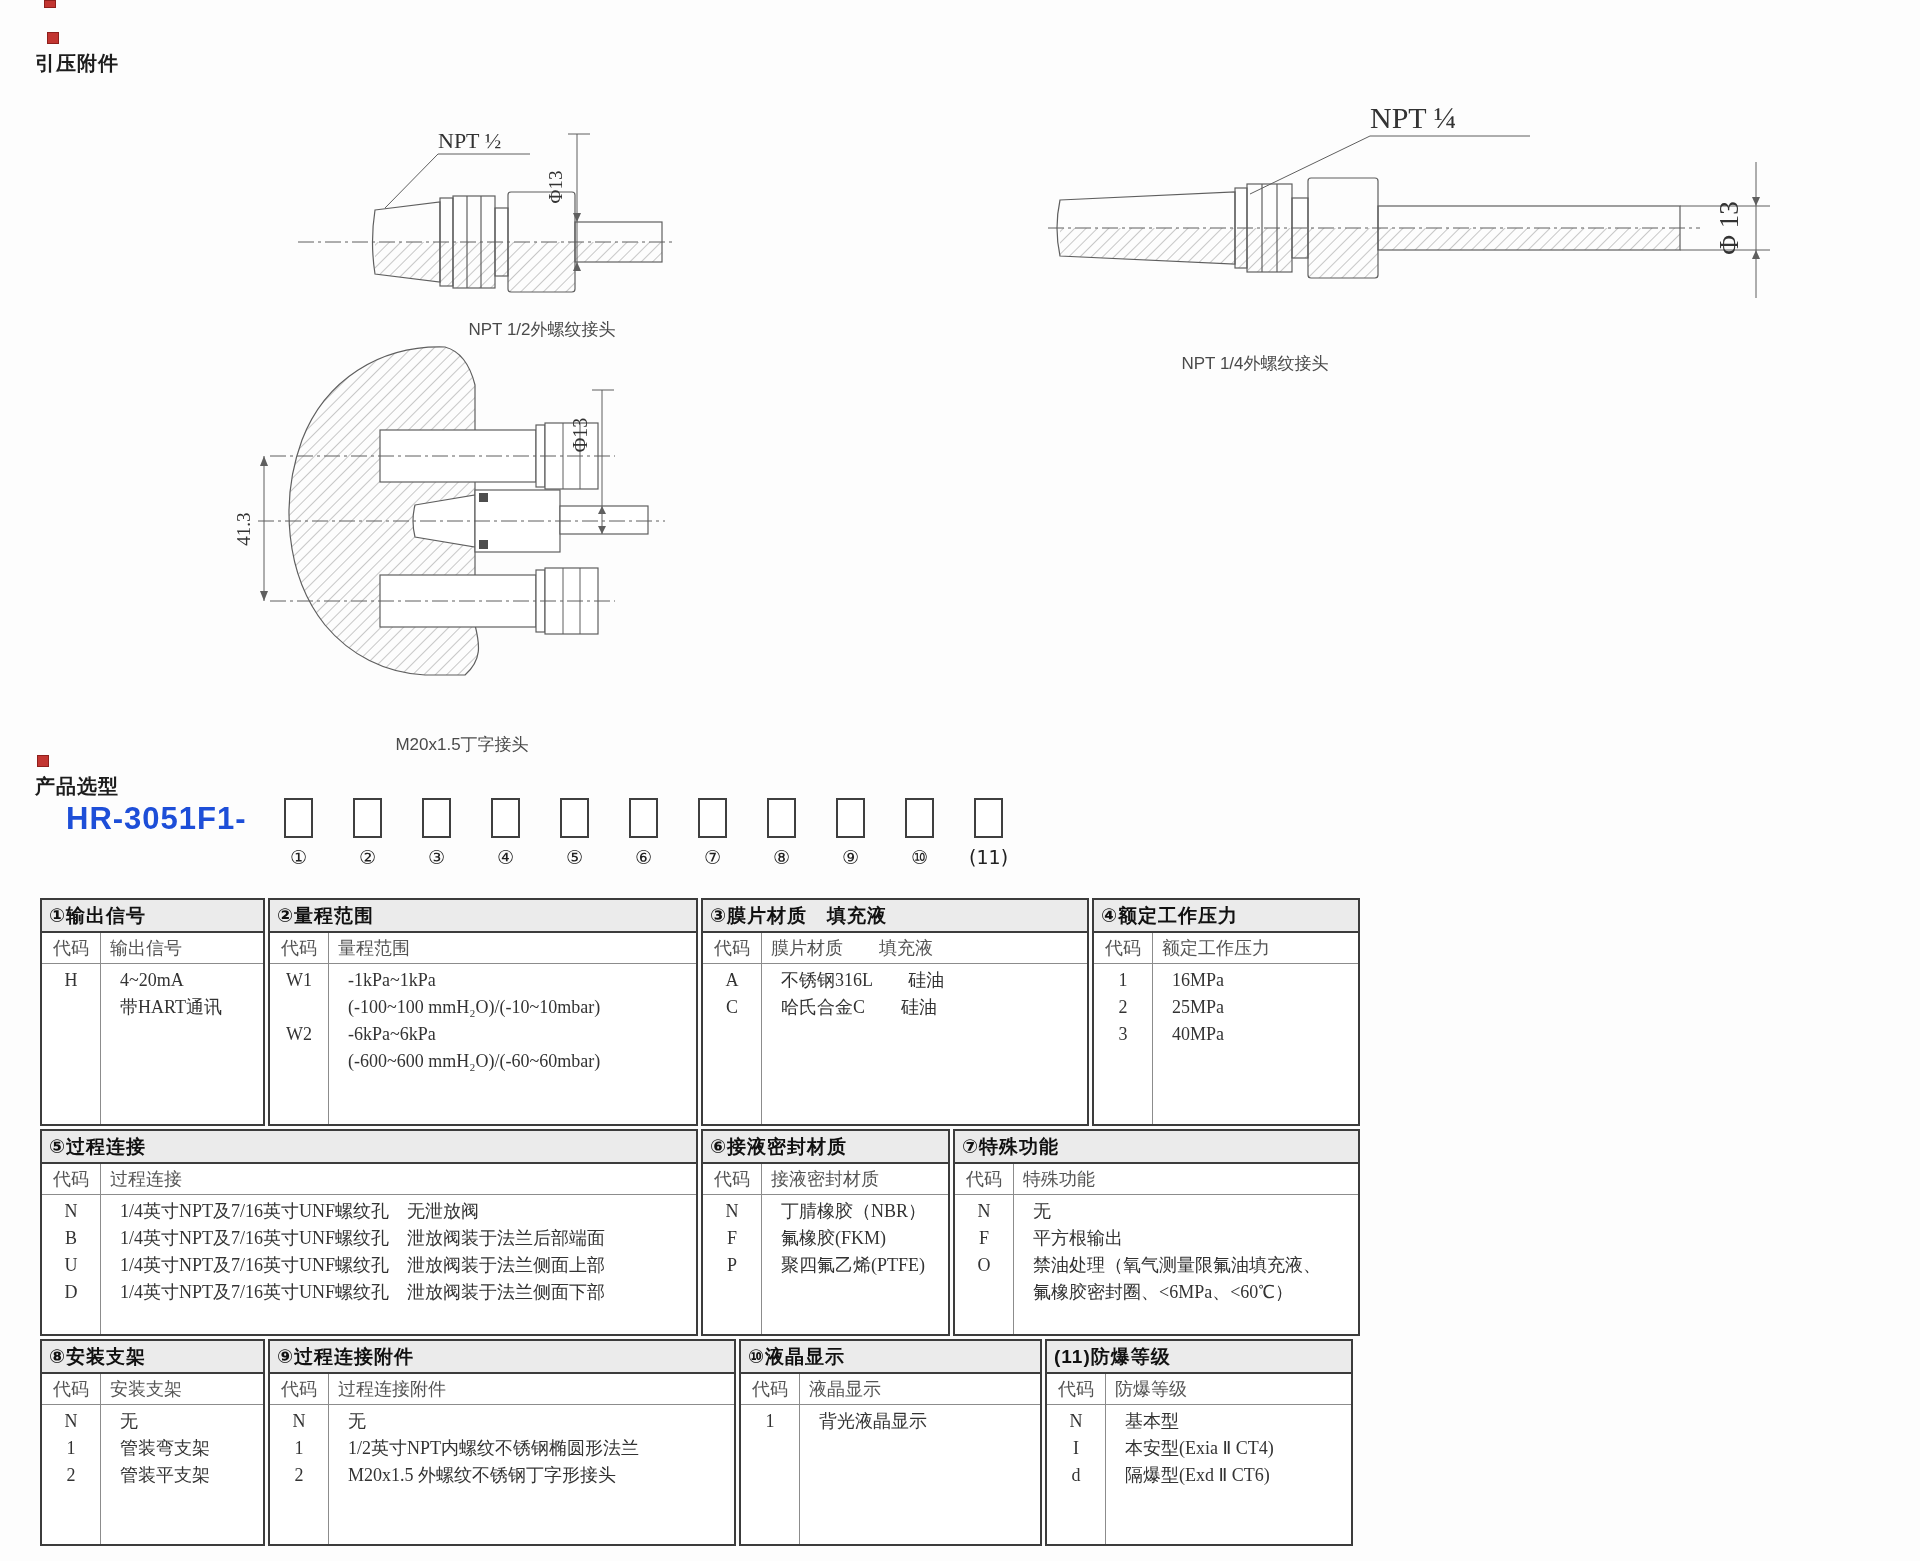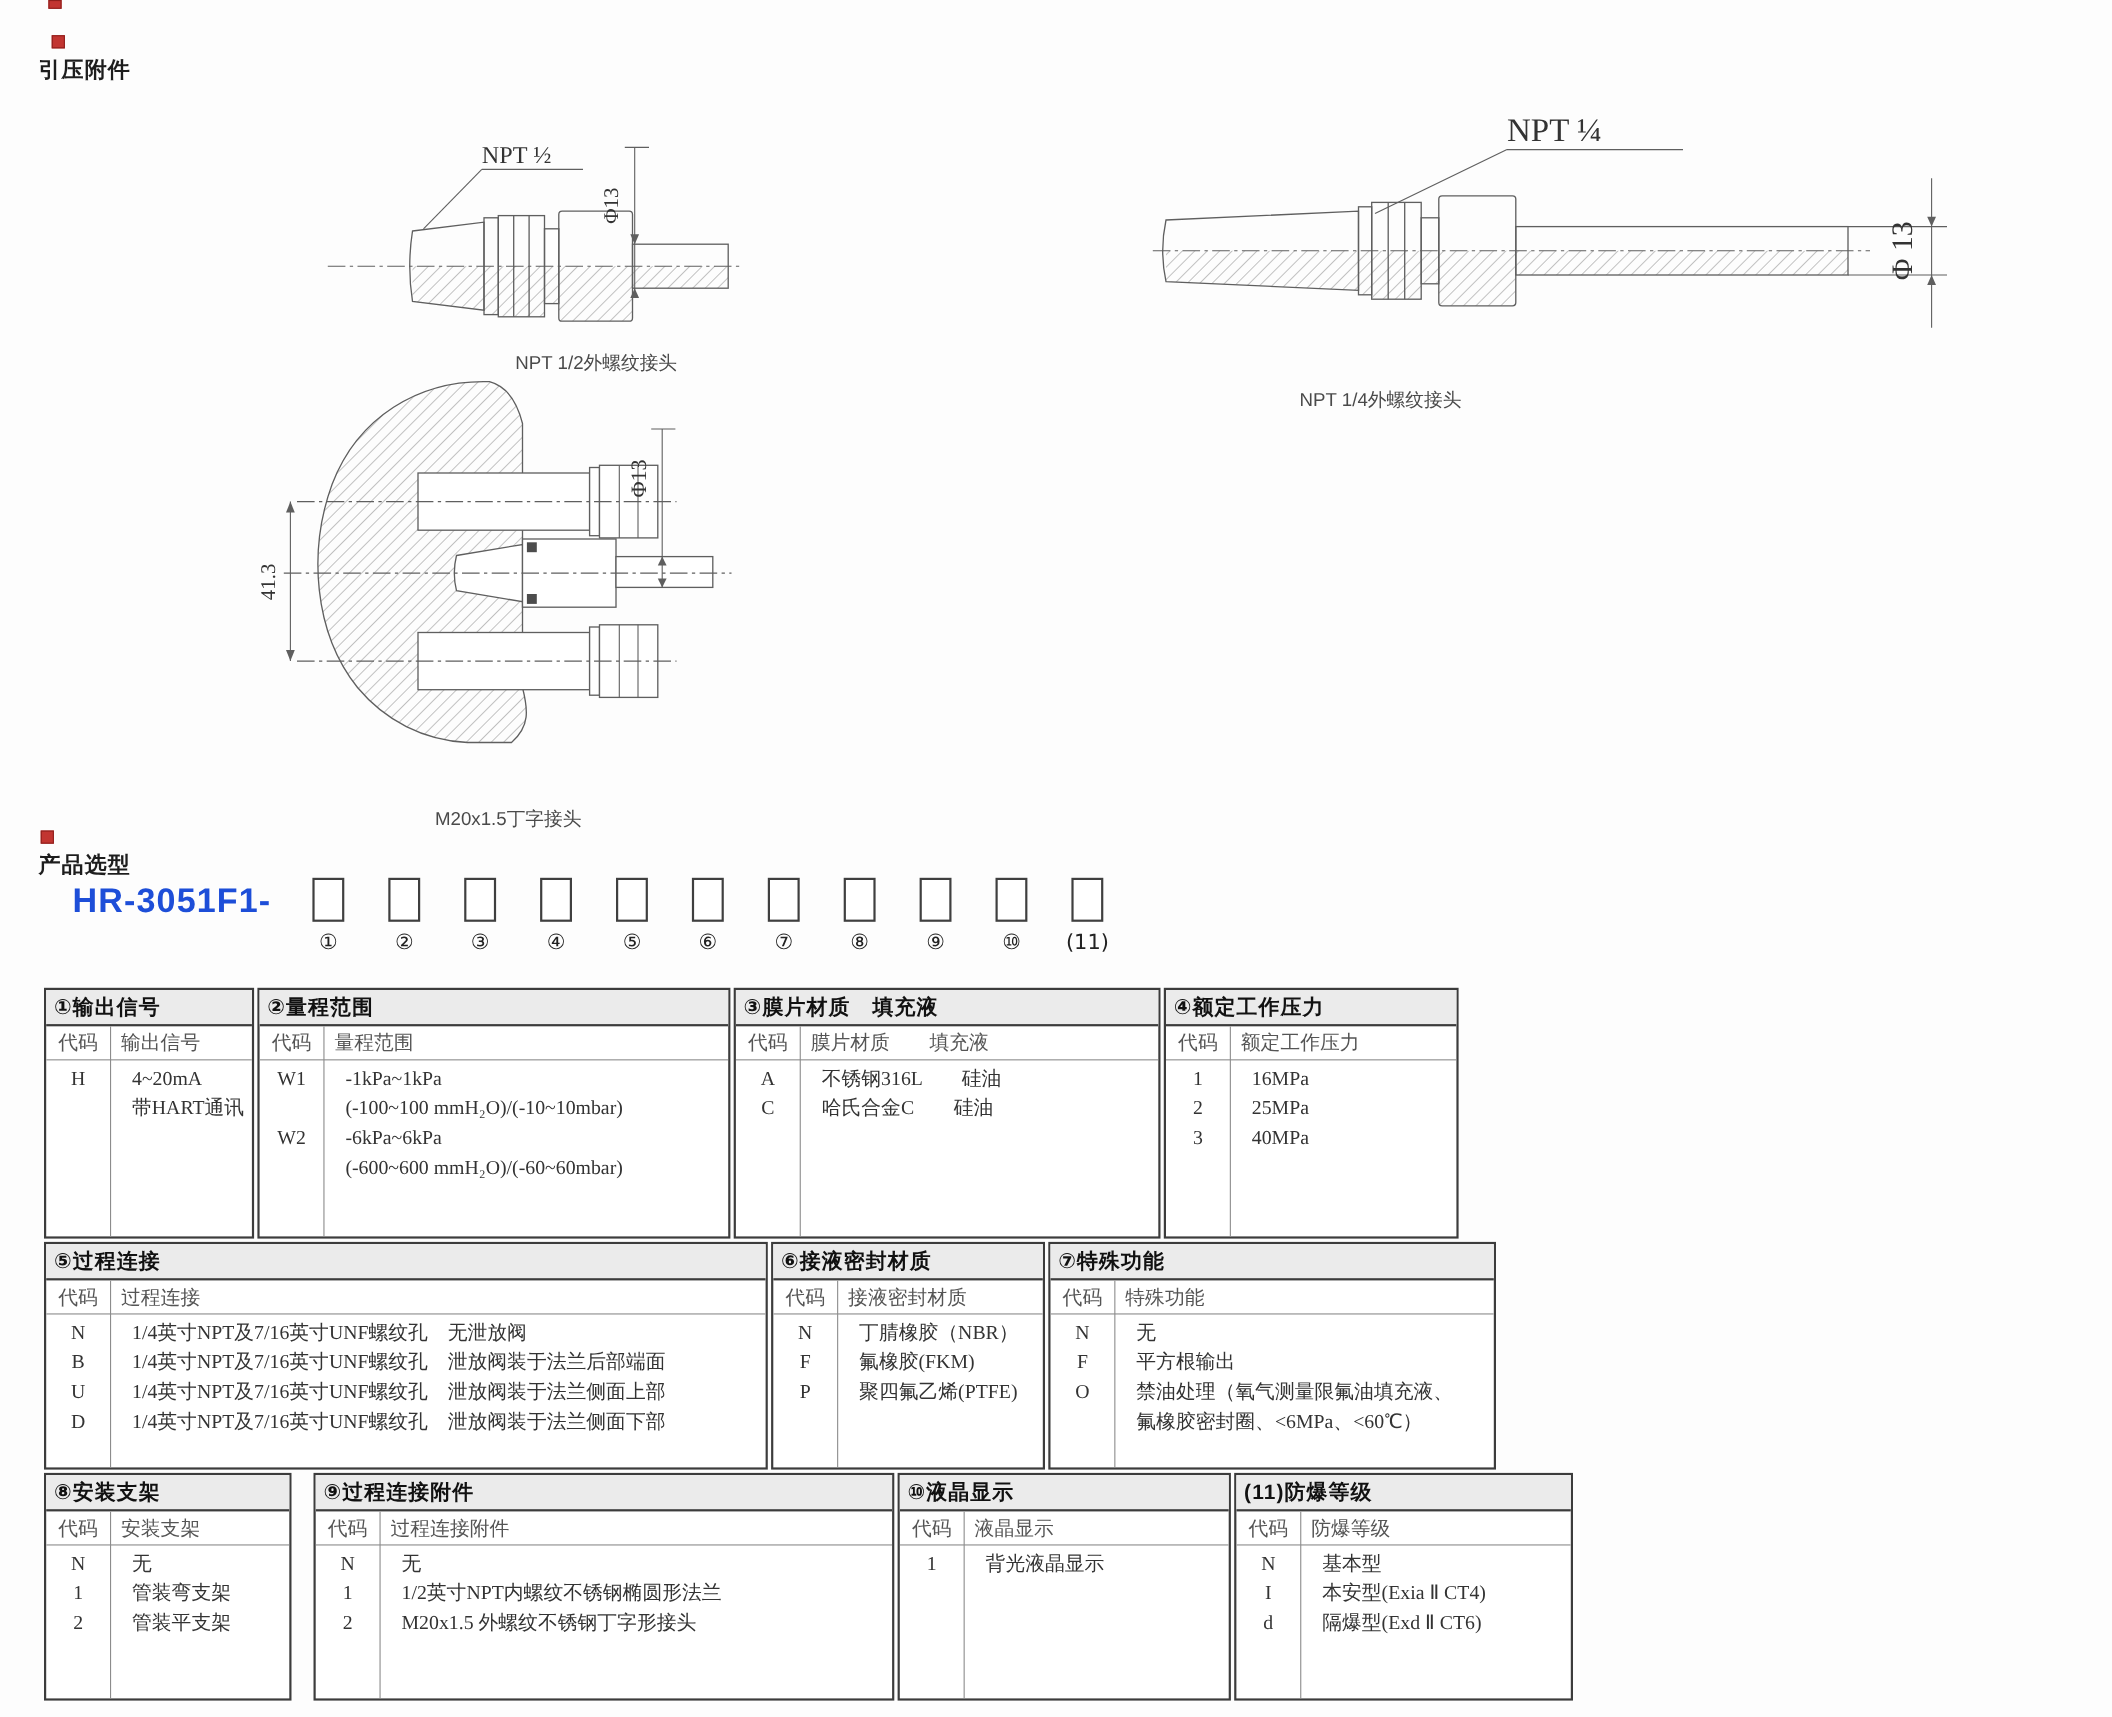--- a/index.html
+++ b/index.html
@@ -215,21 +215,21 @@
         <div class="slot-num">⑩</div>
       </div>
         <div class="slot">
         <div class="slot-box"></div>
         <div class="slot-num">(11)</div>
       </div>
       </div>
   </div>
 
   <div class="band" style="top:898px;">
-    <div class="sec" style="width:191px;height:228px;">
+    <div class="sec" style="width:225px;height:228px;">
       <div class="sec-title">①输出信号</div>
       <div class="sec-body">
         <div class="sub-row">
           <span class="sub-code">代码</span>
           <span class="sub-val">输出信号</span>
         </div>
         <div class="rows">
             <div class="trow">
             <span class="tcode">H</span>
             <span class="ttext">4~20mA</span>
@@ -409,21 +409,21 @@
             <span class="tcode">1</span>
             <span class="ttext">管装弯支架</span>
           </div>
             <div class="trow">
             <span class="tcode">2</span>
             <span class="ttext">管装平支架</span>
           </div>
           </div>
       </div>
     </div>
-    <div class="sec" style="width:528px;height:207px;margin-left:17px;">
+    <div class="sec" style="width:468px;height:207px;">
       <div class="sec-title">⑨过程连接附件</div>
       <div class="sec-body">
         <div class="sub-row">
           <span class="sub-code">代码</span>
           <span class="sub-val">过程连接附件</span>
         </div>
         <div class="rows">
             <div class="trow">
             <span class="tcode">N</span>
             <span class="ttext">无</span>

